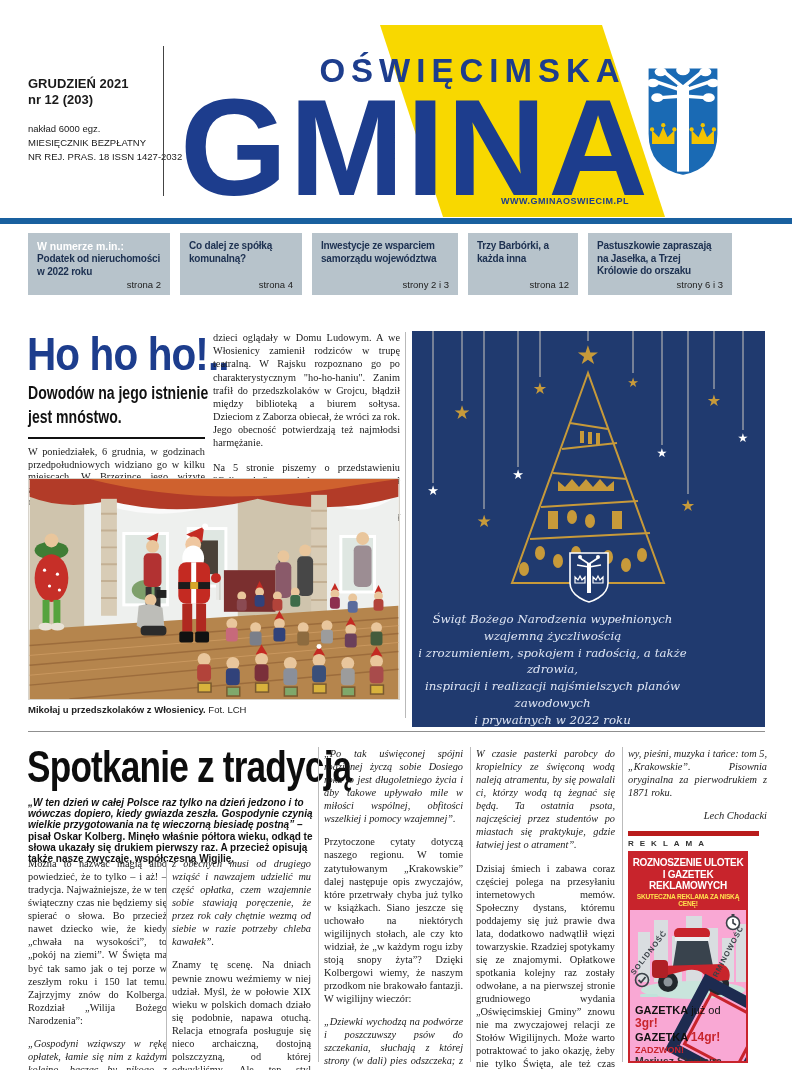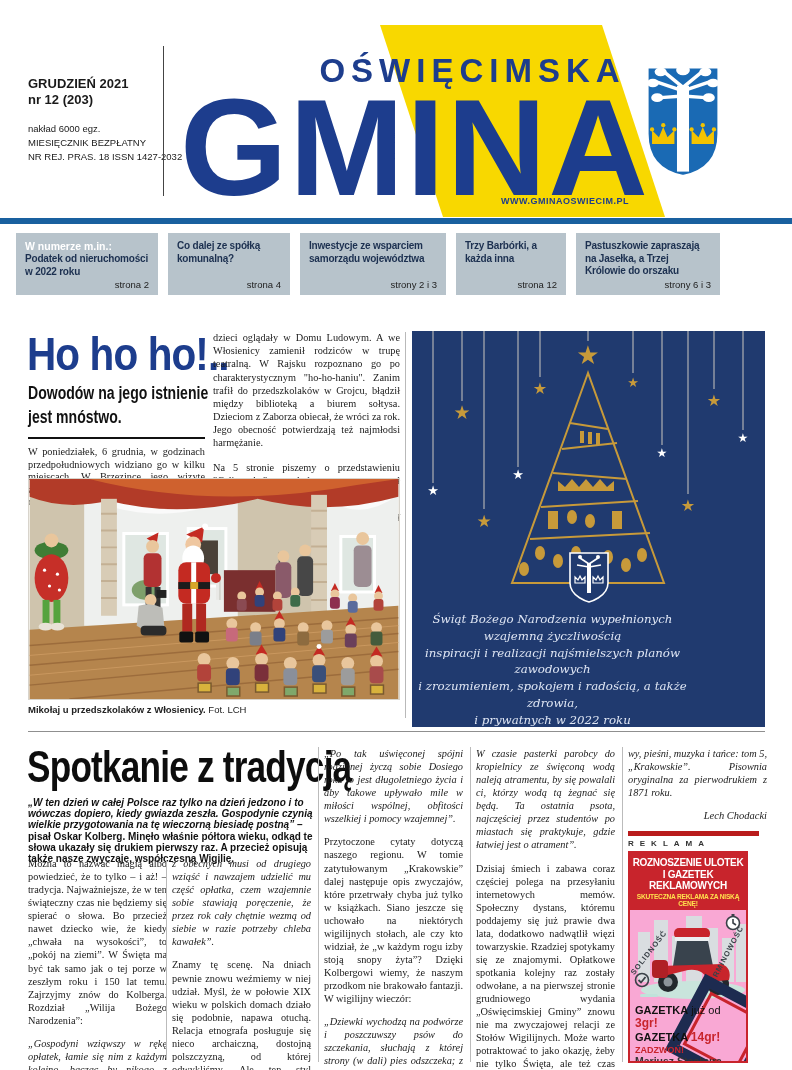--- a/index.html
+++ b/index.html
@@ -14,21 +14,21 @@
       clip-path:polygon(10px 0,232px 0,295px 100%,73px 100%);}
   .title-top{position:absolute;left:305px;top:52px;width:335px;text-align:center;
       font-size:33px;font-weight:bold;letter-spacing:6px;color:#1d3d8d;}
   .title-main{position:absolute;left:180px;top:78px;font-size:138px;line-height:1;
       font-weight:bold;letter-spacing:2px;color:#1d3d8d;}
   .website{position:absolute;left:455px;top:196px;width:220px;text-align:center;
       font-size:9px;font-weight:bold;color:#1d3d8d;letter-spacing:.5px;}
   .crest{position:absolute;left:640px;top:56px;width:86px;height:128px;}
   .blue-bar{position:absolute;left:0;top:218px;width:792px;height:6px;background:#19609f;}
   
-  .toc{position:absolute;left:16px;top:233px;width:737px;display:flex;gap:10px;}
+  .toc{position:absolute;left:28px;top:233px;width:737px;display:flex;gap:10px;}
   .toc-box{background:#b7c3cb;padding:7px 9px 5px 9px;display:flex;flex-direction:column;height:62px;box-sizing:border-box;}
   .toc-head{font-size:10.5px;font-weight:bold;color:#fff;margin-bottom:1px;}
   .toc-title{font-size:10px;font-weight:bold;color:#1c3050;line-height:1.25;letter-spacing:-.2px;}
   .toc-page{font-size:9.5px;color:#222;text-align:right;margin-top:auto;}
   .w1{width:142px}.w2{width:122px}.w3{width:146px}.w4{width:110px}.w5{width:144px}
   
   .s-headline{position:absolute;left:27px;top:327px;font-size:46px;font-weight:bold;color:#1d3d8d;
       transform:scaleX(.88);transform-origin:left top;letter-spacing:-1px;white-space:nowrap;}
   .s-subhead{position:absolute;left:28px;top:381px;width:240px;font-size:18px;font-weight:bold;color:#111;
       line-height:1.35;transform:scaleX(.78);transform-origin:left top;}
@@ -428,22 +428,22 @@
         <path d="M177 233 L168 227 M177 236 L165 234 M177 233 L186 227 M177 236 L189 234" stroke="#fff" stroke-width="1.6"></path>
         <circle cx="168" cy="226" r="2" fill="#fff"></circle>
           <circle cx="186" cy="226" r="2" fill="#fff"></circle>
         <path d="M163 252 L163 246 L166 249 L168 245 L170 249 L173 246 L173 252 Z" fill="none" stroke="#fff" stroke-width="1.2"></path>
         <path d="M181 252 L181 246 L184 249 L186 245 L188 249 L191 246 L191 252 Z" fill="none" stroke="#fff" stroke-width="1.2"></path>
       </g>
     </svg>
     <div class="card-text">
       <div class="wish">
         <div>Świąt Bożego Narodzenia wypełnionych wzajemną życzliwością</div>
+        <div>i zrozumieniem, spokojem i radością, a także zdrowia,</div>
         <div>inspiracji i realizacji najśmielszych planów zawodowych</div>
-        <div>i zrozumieniem, spokojem i radością, a także zdrowia,</div>
         <div>i prywatnych w 2022 roku</div>
       </div>
       <div class="zycza">życzą</div>
       <div class="sig-row">
         <div class="sig">
           <div class="sig-name">Bernardyna Bryzek</div>
 
         </div>
         <div class="sig">
           <div class="sig-name">Mirosław Smolarek</div>

